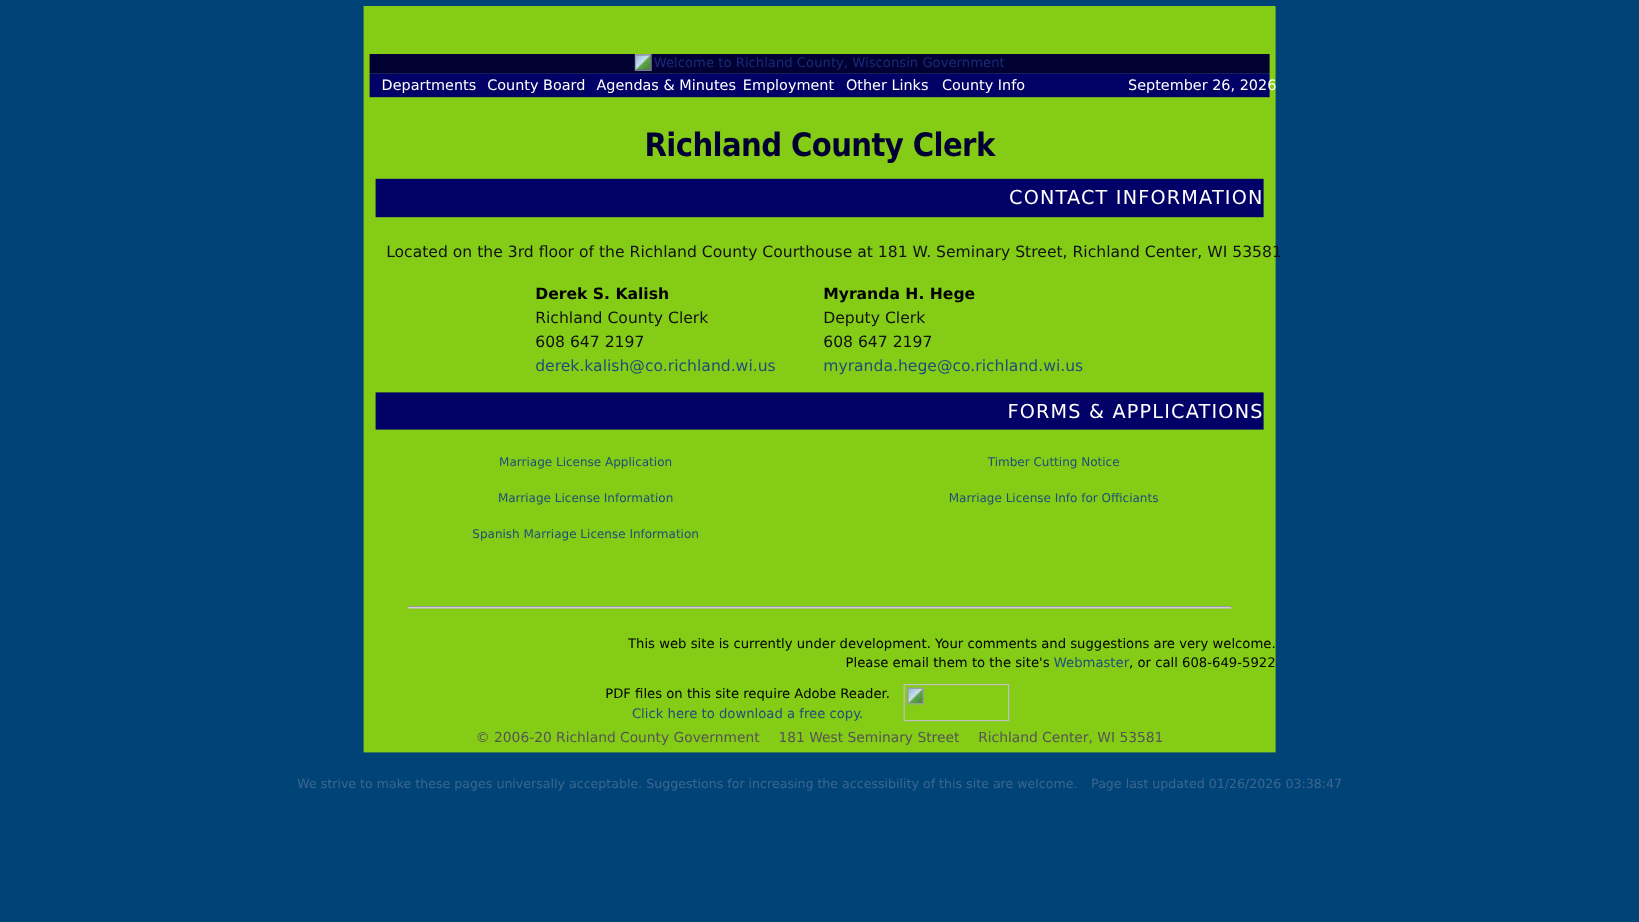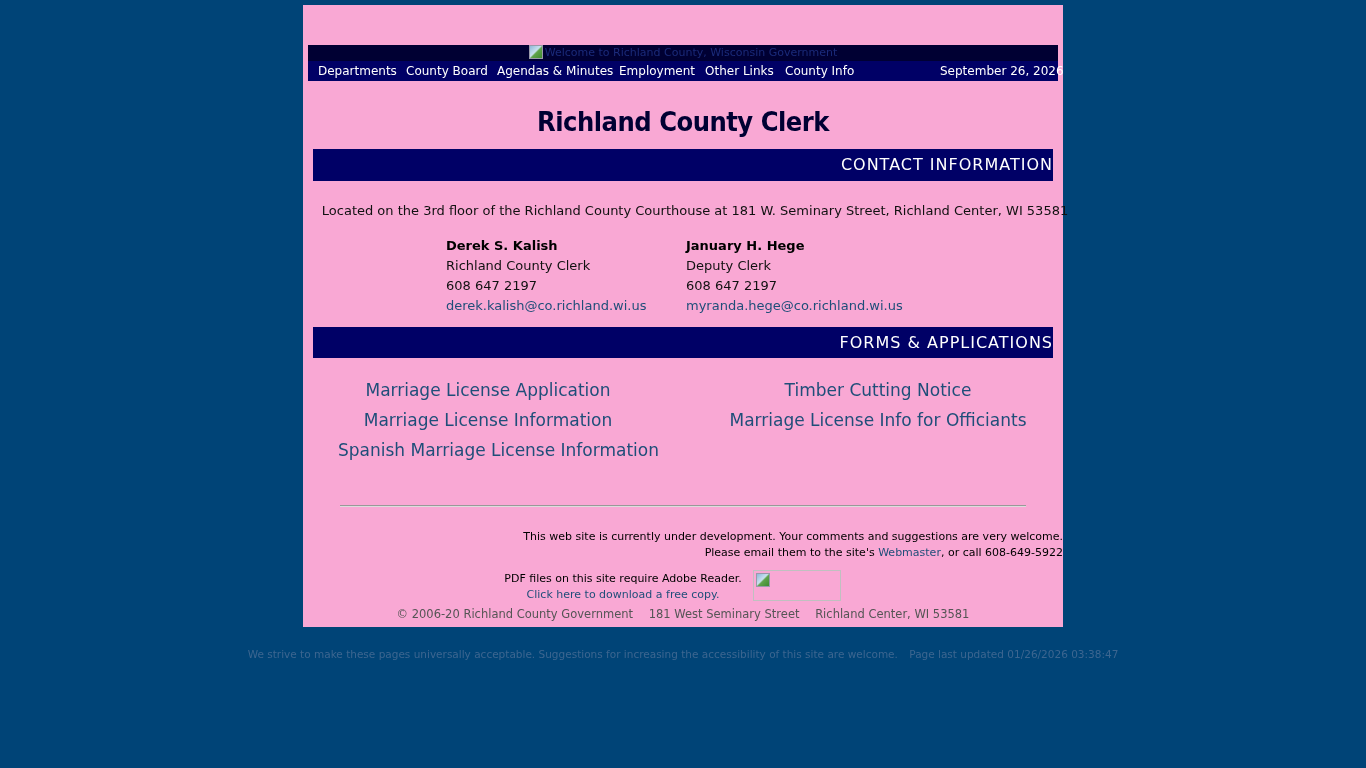--- a/index.html
+++ b/index.html
@@ -10,21 +10,21 @@
       font-family: "DejaVu Sans", sans-serif;
       position: relative;
       overflow: hidden;
     }
     .page {
       position: absolute;
       left: 303px;
       top: 5px;
       width: 760px;
       height: 622px;
-      background: #f9a8d4;
+      background: #84cc16;
     }
     .banner {
       position: absolute;
       left: 5px;
       top: 40px;
       width: 750px;
       height: 16px;
       background: #000033;
       text-align: center;
       font-size: 11px;
@@ -106,21 +106,21 @@
       font-size: 13px;
       line-height: 20px;
       color: #111;
     }
     .contact .name { font-weight: bold; color: #000; }
     .contact a { color: #1f4e79; text-decoration: none; }
     .c1 { left: 143px; }
     .c2 { left: 383px; }
     .form-link {
       position: absolute;
-      font-size: 17px;
+      font-size: 10px;
       color: #1f4e79;
       text-decoration: none;
       text-align: center;
       white-space: nowrap;
     }
     .col-left { left: 35px; width: 300px; }
     .col-right { left: 425px; width: 300px; }
     .hr {
       position: absolute;
       left: 37px;
@@ -220,21 +220,21 @@
   <div class="location">Located on the 3rd floor of the Richland County Courthouse at 181 W. Seminary Street, Richland Center, WI 53581</div>
 
   <div class="contact c1">
     <div class="name">Derek S. Kalish</div>
     <div>Richland County Clerk</div>
     <div>608 647 2197</div>
     <div><a href="#">derek.kalish@co.richland.wi.us</a></div>
   </div>
 
   <div class="contact c2">
-    <div class="name">January H. Hege</div>
+    <div class="name">Myranda H. Hege</div>
     <div>Deputy Clerk</div>
     <div>608 647 2197</div>
     <div><a href="#">myranda.hege@co.richland.wi.us</a></div>
   </div>
 
   <div class="section-bar bar-forms">FORMS &amp; APPLICATIONS</div>
 
   <a href="#" class="form-link col-left" style="top:375px">Marriage License Application</a>
   <a href="#" class="form-link col-left" style="top:405px">Marriage License Information</a>
   <a href="#" class="form-link col-left" style="top:435px">Spanish Marriage License Information</a>

